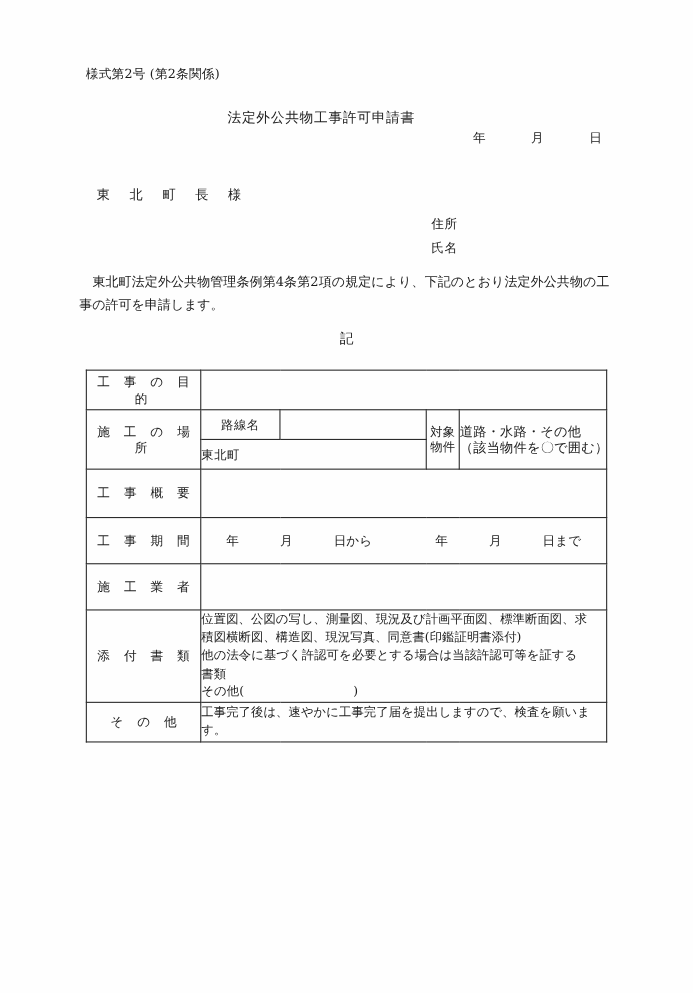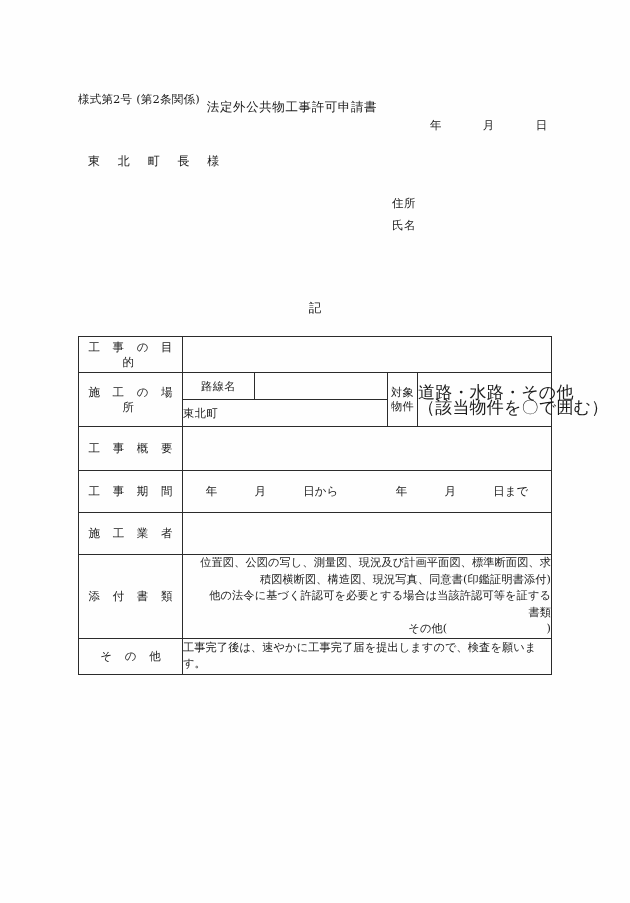--- a/index.html
+++ b/index.html
@@ -20,21 +20,21 @@
     left: 0; top: 0;
     width: 630px;
     height: 903px;
     background: #fefefe;
   }
 
   
   .form-no {
     position: absolute;
     left: 78px;
-    top: 92px;
+    top: 60px;
     font-size: 11.5px;
     letter-spacing: 0.2px;
     white-space: nowrap;
   }
   .doc-title {
     position: absolute;
     left: 0; top: 99px;
     width: 584px;
     text-align: center;
     font-size: 12.5px;
@@ -47,21 +47,21 @@
     font-size: 11.5px;
     white-space: nowrap;
   }
   .date-line span { display: inline-block; }
   .date-gap-1 { width: 34px; }
   .date-gap-2 { width: 34px; }
 
   .addressee {
     position: absolute;
     left: 88px;
-    top: 153px;
+    top: 169px;
     font-size: 12px;
     letter-spacing: 7px;
     white-space: nowrap;
   }
 
   .applicant {
     position: absolute;
     left: 392px;
     top: 192px;
     font-size: 11.5px;
@@ -133,21 +133,21 @@
     width: 30px;
     text-align: center;
     line-height: 14px;
     letter-spacing: 0.2px;
     font-size: 11.2px;
   }
   .sub-target .t-l { display: block; }
   .sub-targetval {
     padding-left: 7px;
     line-height: 15px;
-    font-size: 17px;
+    font-size: 12px;
     letter-spacing: 0.2px;
   }
   .sub-targetval .t-l { display: block; white-space: nowrap; }
 
   .period-val {
     text-align: center;
     font-size: 11.5px;
     white-space: nowrap;
   }
   .period-val span { display: inline-block; }
@@ -155,21 +155,20 @@
   .pg2 { width: 30px; }
   .pg3 { width: 50px; }
   .pg4 { width: 30px; }
   .pg5 { width: 30px; }
 
   .attach-cell {
     padding: 4px 0 4px 7px;
     line-height: 16.5px;
     font-size: 11.2px;
     vertical-align: top;
-    text-align: right;
   }
   .attach-cell div { white-space: nowrap; letter-spacing: 0.1px; }
   .attach-other .paren-gap { display: inline-block; width: 92px; }
 
   .other-cell {
     padding: 3px 6px 3px 7px;
     line-height: 16.5px;
     font-size: 11.2px;
     vertical-align: top;
     letter-spacing: 0.1px;
@@ -193,20 +192,21 @@
     <span>日</span>
   </div>
 
   <div class="addressee">東 北 町 長 様</div>
 
   <div class="applicant">
     <div>住所</div>
     <div>氏名</div>
   </div>
 
+  <div class="body-text">東北町法定外公共物管理条例第4条第2項の規定により、下記のとおり法定外公共物の工事の許可を申請します。</div>
 
   <div class="ki-mark">記</div>
 
   <table class="form-table">
     <colgroup>
       <col style="width:104px">
       <col style="width:72px">
       <col style="width:133px">
       <col style="width:30px">
       <col style="width:134px">

